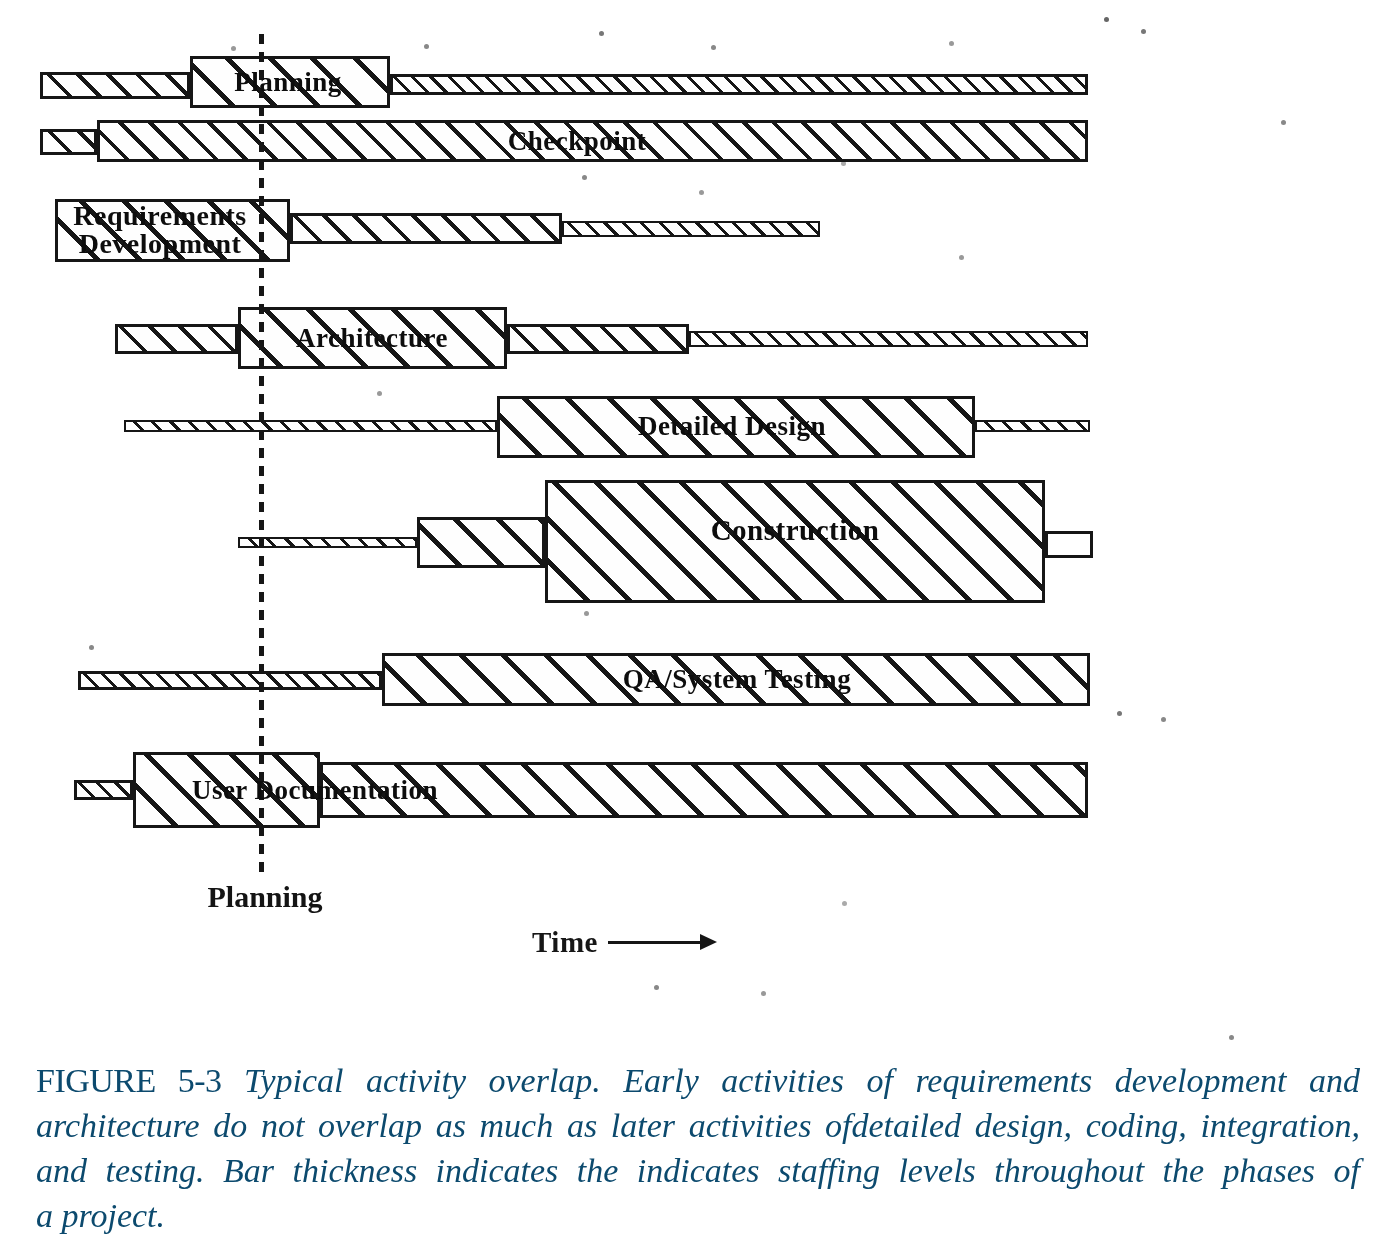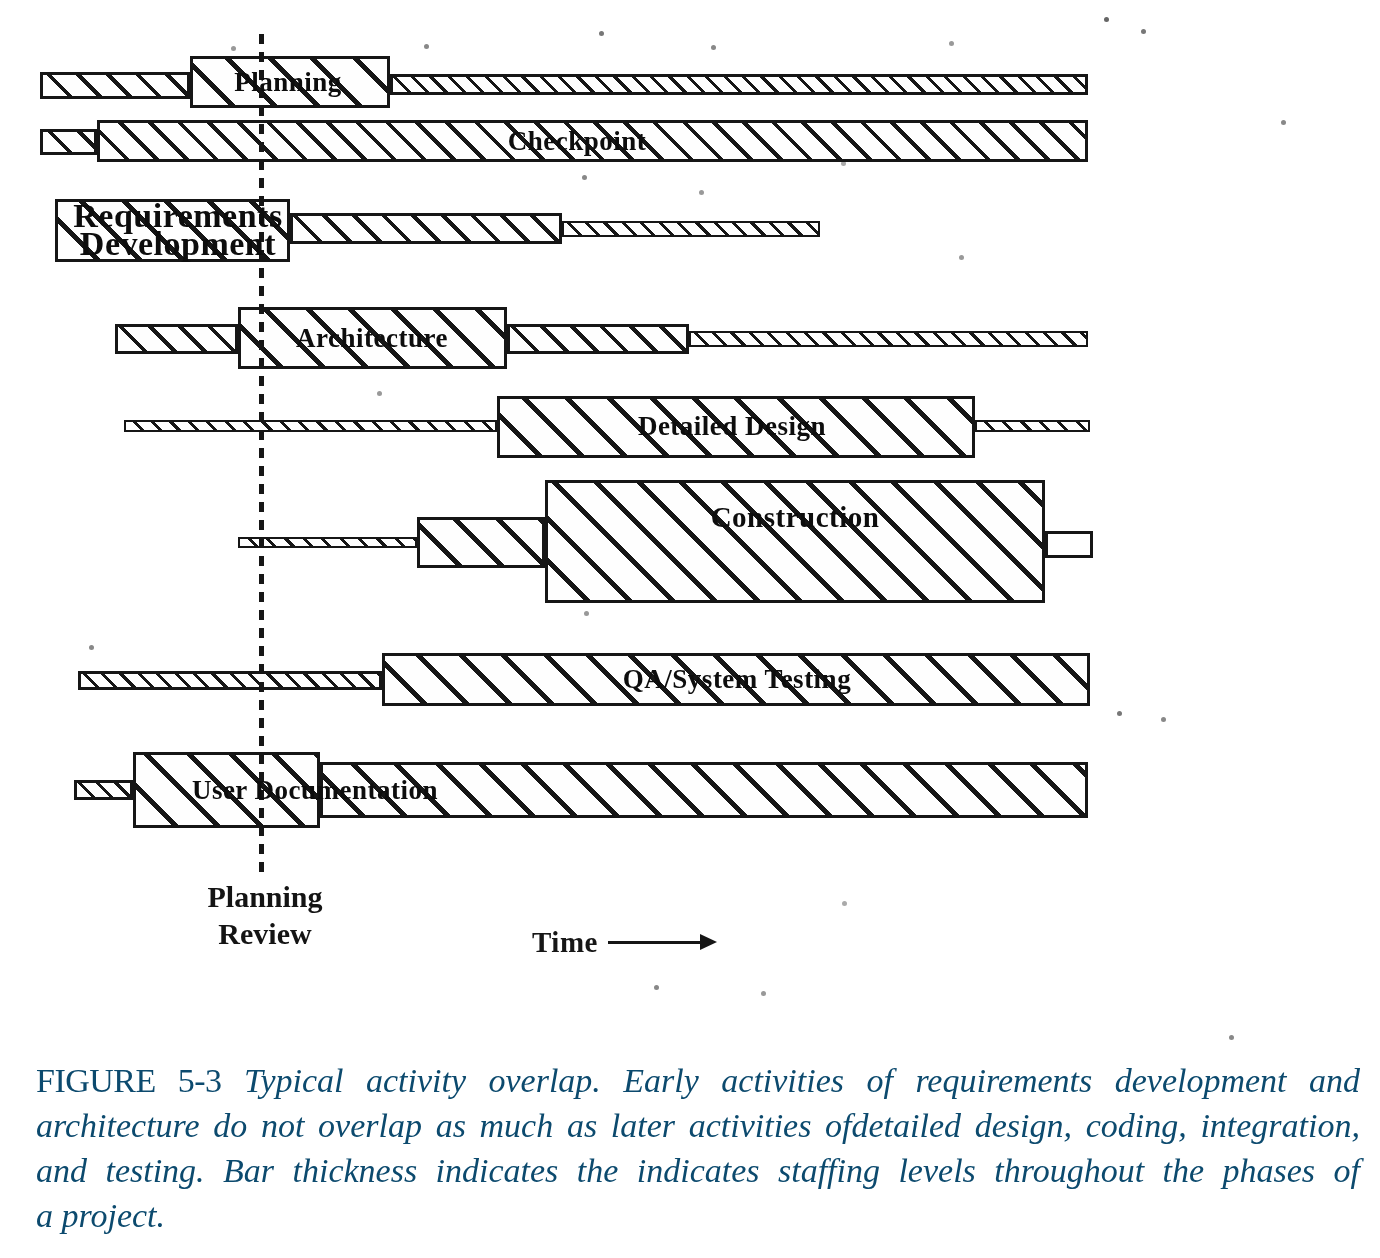--- a/index.html
+++ b/index.html
@@ -106,60 +106,59 @@
           <div>Planning</div>
         </div>
         <div class="seg hatch-med" style="left: 40px; top: 129px; width: 57px; height: 26px;"></div>
         <div class="seg hatch-med" style="left: 97px; top: 120px; width: 991px; height: 42px;"></div>
         <div class="bar-label" style="left: 577px; top: 141px;">
           <div>Checkpoint</div>
         </div>
         <div class="seg hatch-big" style="left: 55px; top: 199px; width: 235px; height: 63px;"></div>
         <div class="seg hatch-med" style="left: 290px; top: 213px; width: 272px; height: 31px;"></div>
         <div class="seg hatch-thin" style="left: 562px; top: 221px; width: 258px; height: 16px; border-width: 2px;"></div>
-        <div class="bar-label" style="left: 178px; top: 230px; font-size: 34px;">
+        <div class="bar-label" style="left: 160px; top: 230px; font-size: 28px;">
           <div>Requirements</div>
           <div>Development</div>
         </div>
         <div class="seg hatch-med" style="left: 115px; top: 324px; width: 123px; height: 30px;"></div>
         <div class="seg hatch-big" style="left: 238px; top: 307px; width: 269px; height: 62px;"></div>
         <div class="seg hatch-med" style="left: 507px; top: 324px; width: 182px; height: 30px;"></div>
         <div class="seg hatch-thin" style="left: 689px; top: 331px; width: 399px; height: 16px; border-width: 2px;"></div>
         <div class="bar-label" style="left: 372px; top: 338px;">
           <div>Architecture</div>
         </div>
         <div class="seg hatch-thin" style="left: 124px; top: 420px; width: 373px; height: 12px; border-width: 2px;"></div>
         <div class="seg hatch-big" style="left: 497px; top: 396px; width: 478px; height: 62px;"></div>
         <div class="seg hatch-thin" style="left: 975px; top: 420px; width: 115px; height: 12px; border-width: 2px;"></div>
         <div class="bar-label" style="left: 732px; top: 426px;">
           <div>Detailed Design</div>
         </div>
         <div class="seg hatch-thin" style="left: 238px; top: 537px; width: 179px; height: 11px; border-width: 2px;"></div>
         <div class="seg hatch-big" style="left: 417px; top: 517px; width: 128px; height: 51px;"></div>
         <div class="seg hatch-big" style="left: 545px; top: 480px; width: 500px; height: 123px;"></div>
         <div class="seg plain" style="left: 1045px; top: 531px; width: 48px; height: 27px;"></div>
-        <div class="bar-label" style="left: 795px; top: 517px; font-size: 29px;">
+        <div class="bar-label" style="left: 795px; top: 530px; font-size: 29px;">
           <div>Construction</div>
         </div>
         <div class="seg hatch-thin" style="left: 78px; top: 671px; width: 304px; height: 19px;"></div>
         <div class="seg hatch-big" style="left: 382px; top: 653px; width: 708px; height: 53px;"></div>
         <div class="bar-label" style="left: 737px; top: 679px;">
           <div>QA/System Testing</div>
         </div>
         <div class="seg hatch-thin" style="left: 74px; top: 780px; width: 59px; height: 20px;"></div>
         <div class="seg hatch-big" style="left: 133px; top: 752px; width: 187px; height: 76px;"></div>
         <div class="seg hatch-big" style="left: 320px; top: 762px; width: 768px; height: 56px;"></div>
         <div class="bar-label" style="left: 315px; top: 790px;">
           <div>User Documentation</div>
         </div>
       </div>
 
     <div class="checkpoint">
       <div>Planning</div>
-      <div>Review</div>
     </div>
 
     <div class="time">
       <span class="time-label">Time</span>
       <span class="arrow">
         <span class="shaft"></span>
         <span class="head"></span>
       </span>
     </div>
   </div>

